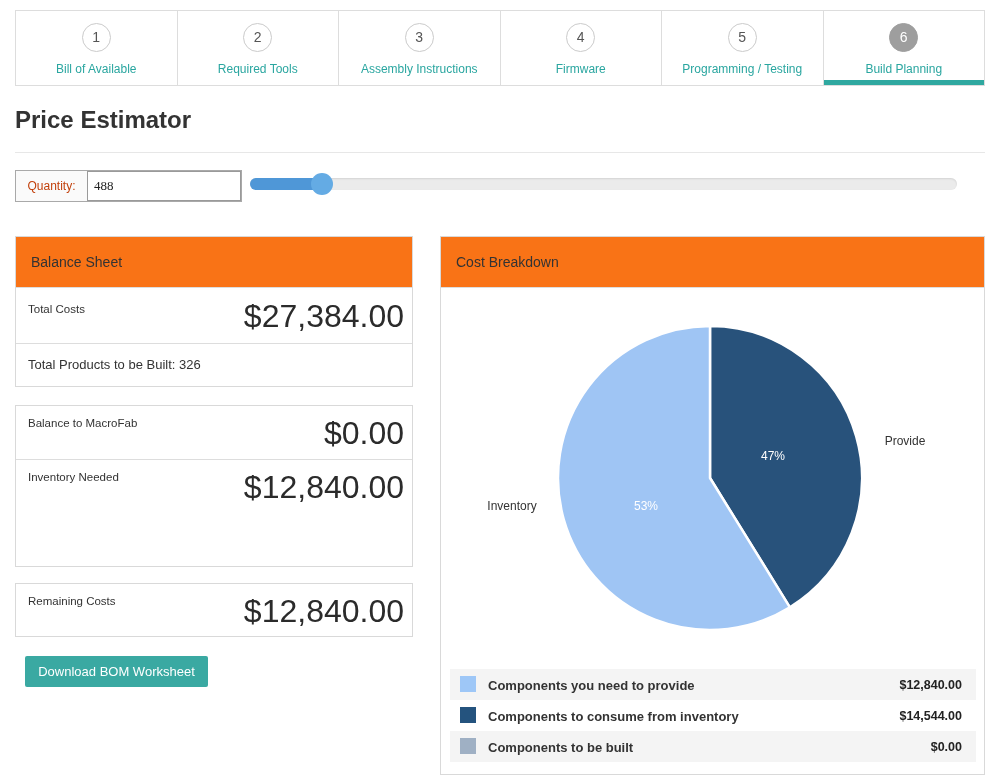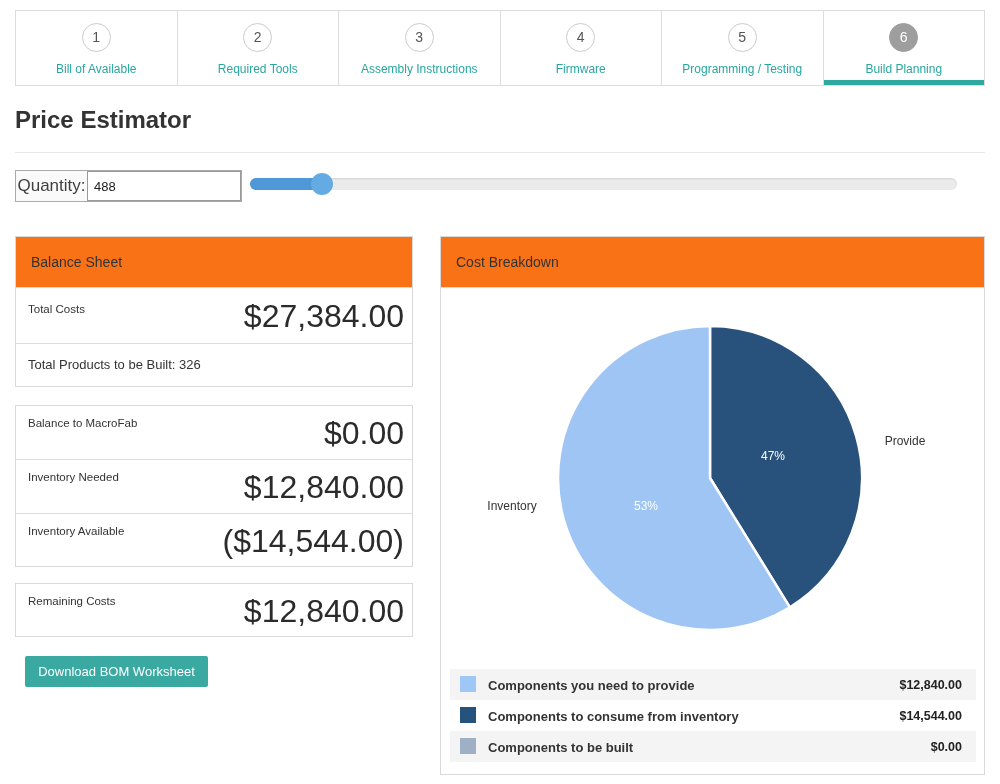--- a/index.html
+++ b/index.html
@@ -13,22 +13,22 @@
   .step .circle { width:29px; height:29px; border-radius:50%; border:1px solid #cbcbcb; background:#fff; color:#555; font-size:14px; line-height:27px; margin:12px auto 10px; }
   .step .slabel { font-size:12px; color:#2aa6a0; }
   .step.active .circle { background:#9e9e9e; border-color:#9e9e9e; color:#fff; }
   .step.active::after { content:""; position:absolute; left:0; right:0; bottom:0; height:5px; background:#2fa8a0; }
 
   .page-title { position:absolute; left:15px; top:106px; font-size:24px; font-weight:700; color:#333; }
   .hrule { position:absolute; left:15px; top:152px; width:970px; height:1px; background:#e7e7e7; }
 
   
   .qty-group { position:absolute; left:15px; top:170px; width:227px; height:32px; border:1px solid #a9a9a9; background:#fafafa; display:flex; align-items:center; }
-  .qty-label { font-size:17px; color:#404040; width:71px; text-align:center; }
-  .qty-input { width:154px; height:30px; border:1px solid #9a9a9a; background:#fff; font-size:13px; font-family:Liberation Sans, sans-serif; color:#222; padding-left:6px; outline:none; }
+  .qty-label { font-size:12px; color:#c2410c; width:71px; text-align:center; }
+  .qty-input { width:154px; height:30px; border:1px solid #9a9a9a; background:#fff; font-size:13px; font-family:Liberation Serif, serif; color:#222; padding-left:6px; outline:none; }
 
   .slider { position:absolute; left:250px; top:178px; width:707px; height:12px; border-radius:6px; background:#ebebeb; box-shadow:inset 0 1px 2px rgba(0,0,0,0.10); }
   .slider-fill { position:absolute; left:0; top:0; width:78px; height:12px; border-radius:6px; background:#4f97d7; }
   .slider-thumb { position:absolute; left:61px; top:-5px; width:22px; height:22px; border-radius:50%; background:#64abe4; }
 
   
   .panel { position:absolute; background:#fff; border:1px solid #d9d9d9; }
   .panel-header { height:51px; background:#f97316; border-bottom:1px solid #ddd; font-size:14px; color:#333; line-height:51px; padding-left:15px; }
 
   .p1 { left:15px; top:236px; width:398px; height:151px; }
@@ -116,24 +116,20 @@
 
   <div class="panel p2">
     <div class="vrow">
       <span class="rlabel">Balance to MacroFab</span>
       <span class="rvalue">$0.00</span>
     </div>
     <div class="vrow">
       <span class="rlabel">Inventory Needed</span>
       <span class="rvalue">$12,840.00</span>
     </div>
-    <div class="vrow">
-      <span class="rlabel">Inventory Available</span>
-      <span class="rvalue">($14,544.00)</span>
-    </div>
   </div>
 
   <div class="panel p3">
     <div class="vrow">
       <span class="rlabel">Remaining Costs</span>
       <span class="rvalue">$12,840.00</span>
     </div>
   </div>
 
   <button class="bom-btn">Download BOM Worksheet</button>

